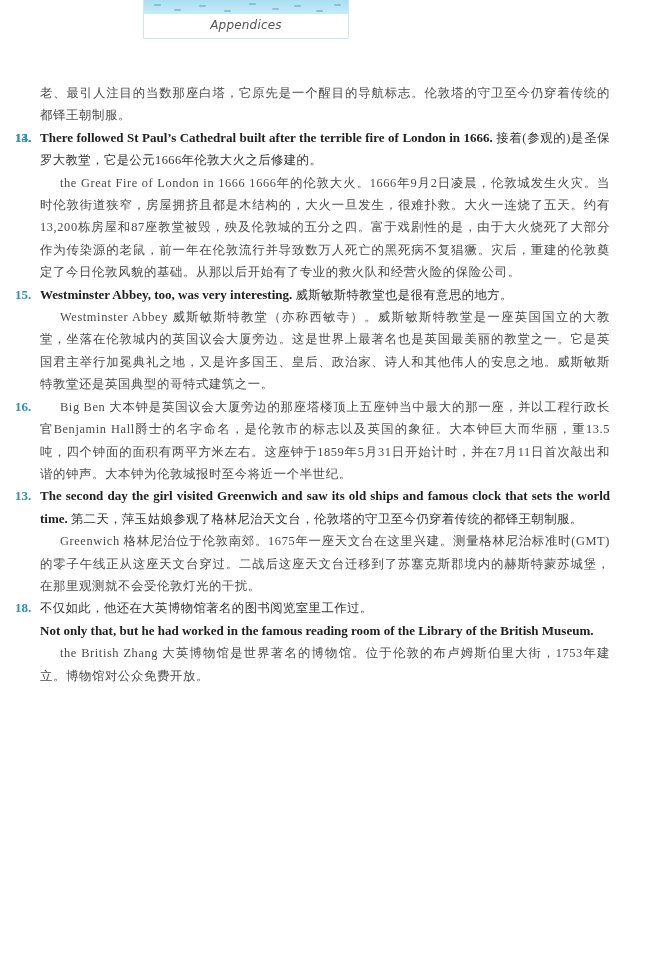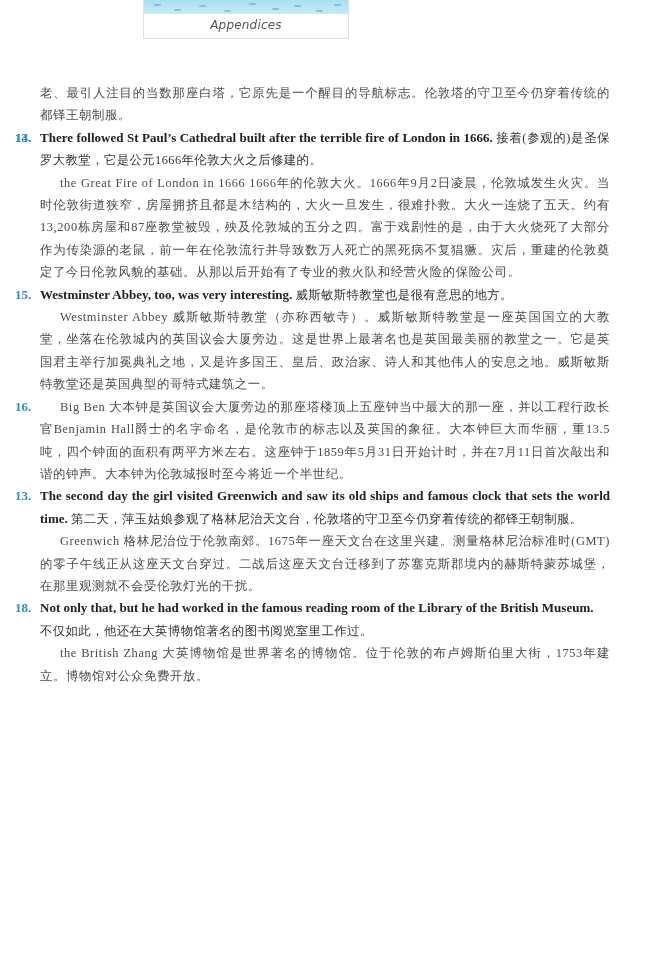--- a/index.html
+++ b/index.html
@@ -84,22 +84,22 @@
   </div>
 
   <div class="item">
     <span class="num">13.</span>
     <p class="p"><span class="en">The second day the girl visited Greenwich and saw its old ships and famous clock that sets the world time.</span> <span class="cn-inline">第二天，萍玉姑娘参观了格林尼治天文台，伦敦塔的守卫至今仍穿着传统的都铎王朝制服。</span></p>
     <p class="p cn indent"><span>Greenwich</span> <span>格林尼治位于伦敦南郊。1675年一座天文台在这里兴建。测量格林尼治标准时(GMT)的零子午线正从这座天文台穿过。二战后这座天文台迁移到了苏塞克斯郡境内的赫斯特蒙苏城堡，在那里观测就不会受伦敦灯光的干扰。</span></p>
   </div>
 
   <div class="item">
     <span class="num">18.</span>
+    <p class="p cn"><span class="cn-inline">不仅如此，他还在大英博物馆著名的图书阅览室里工作过。</span></p>
     <p class="p"><span class="en">Not only that, but he had worked in the famous reading room of the Library of the British Museum.</span></p>
-    <p class="p cn"><span class="cn-inline">不仅如此，他还在大英博物馆著名的图书阅览室里工作过。</span></p>
     <p class="p cn indent"><span>the British Zhang</span> <span>大英博物馆是世界著名的博物馆。位于伦敦的布卢姆斯伯里大街，1753年建立。博物馆对公众免费开放。</span></p>
   </div>
 </div>
 
 <div class="page-num">
   <span class="n">81</span>
   <span class="bar"></span>
 </div>
 
 </body></html>

